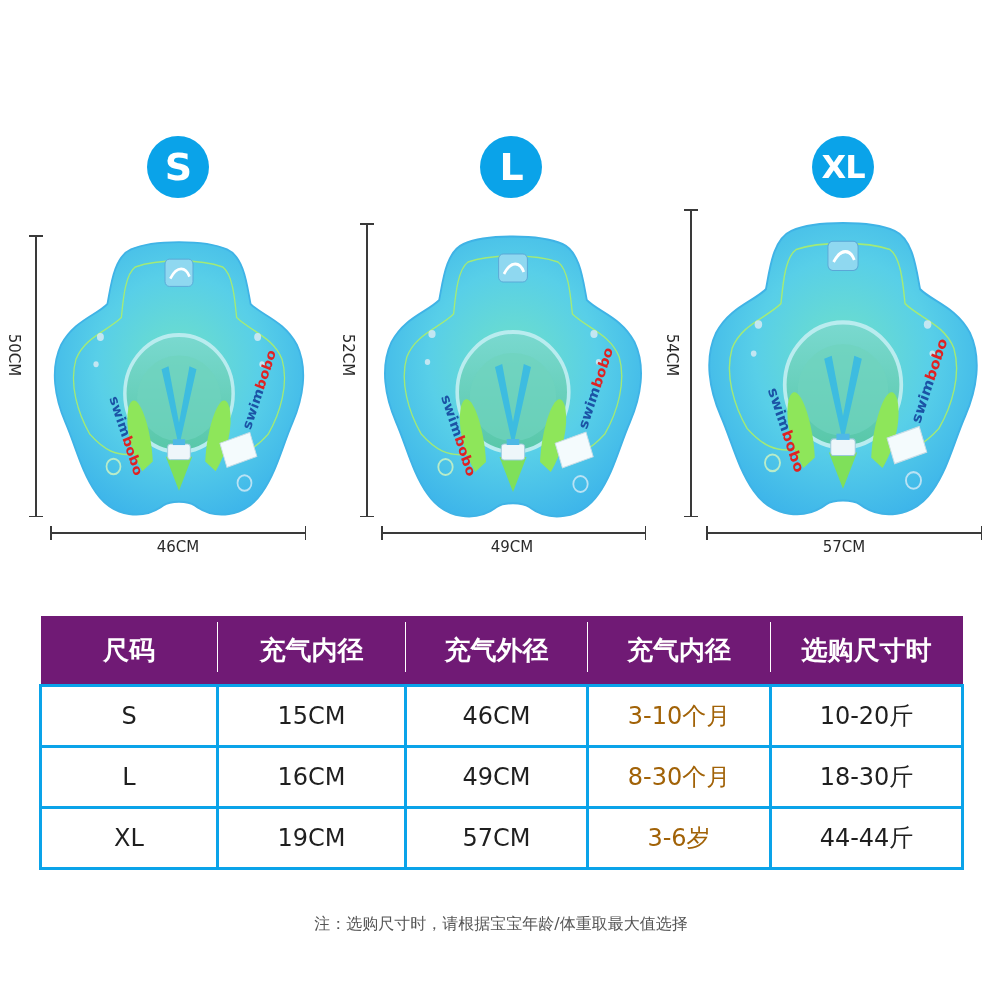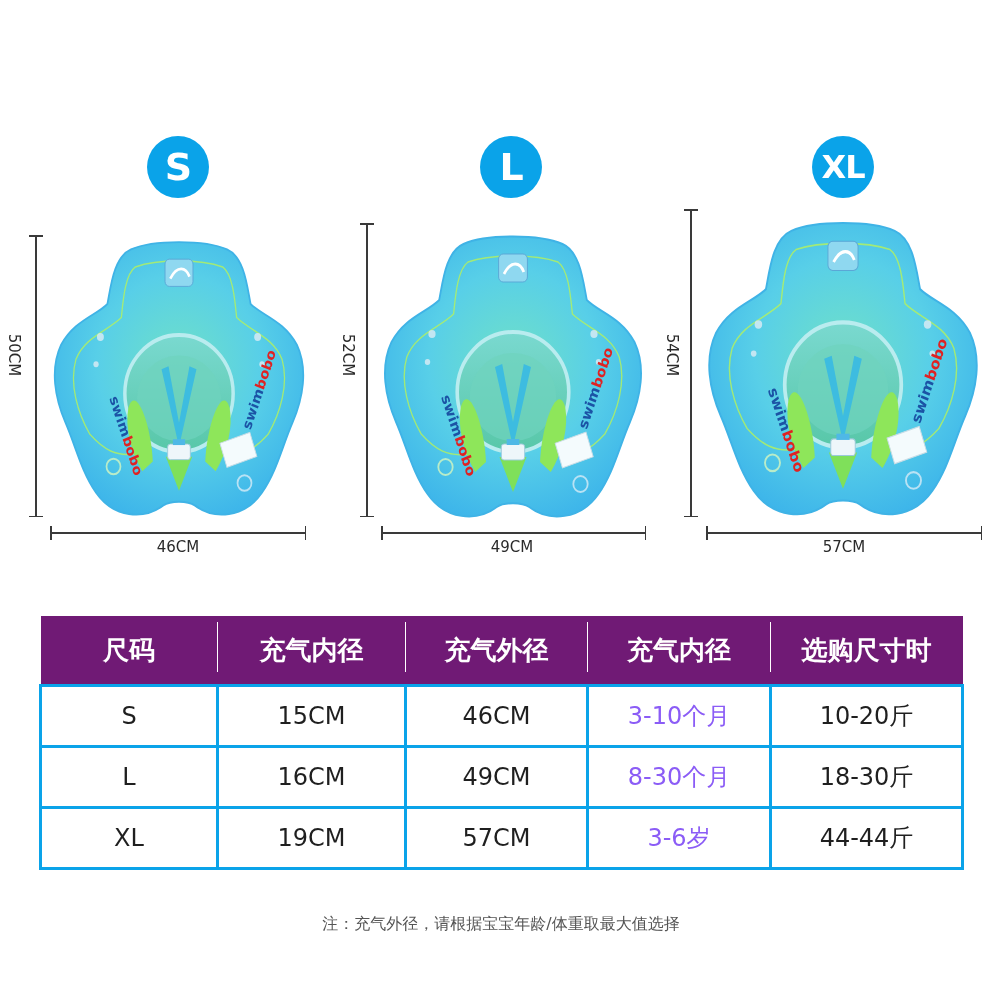--- a/index.html
+++ b/index.html
@@ -27,21 +27,21 @@
 
   .float { position: absolute; }
 
   table.size-table { position: absolute; left: 39px; top: 616px; width: 922px; border-collapse: collapse;
                      table-layout: fixed; }
   .size-table th { background: #701a75; color: #fff; font-size: 26px; font-weight: bold; height: 68px;
                    padding: 0; position: relative; }
   .size-table th .sep { position: absolute; right: -1px; top: 6px; bottom: 12px; width: 2px; background: #fff; }
   .size-table td { border: 3px solid #0aa3e9; text-align: center; font-size: 24px; height: 58px; padding: 0;
                    color: #1f1f1f; }
-  .size-table td.red { color: #8b5cf6; }
+  .size-table td.red { color: #a16207; }
 
   .note { position: absolute; left: 0; width: 1002px; top: 914px; text-align: center; font-size: 16px; color: #555; }
 </style>
 </head>
 <body>
 
 <svg width="0" height="0" style="position:absolute">
   <defs>
     <radialGradient id="bodyGrad" cx="50%" cy="45%" r="60%">
       <stop offset="0%" stop-color="#6fe0c8"></stop>
@@ -148,13 +148,13 @@
     <tr>
       <td>XL</td>
       <td>19CM</td>
       <td>57CM</td>
       <td class="red">3-6岁</td>
       <td>44-44斤</td>
     </tr>
   </tbody>
 </table>
 
-<div class="note">注：充气外径，请根据宝宝年龄/体重取最大值选择</div>
+<div class="note">注：选购尺寸时，请根据宝宝年龄/体重取最大值选择</div>
 
 </body></html>

